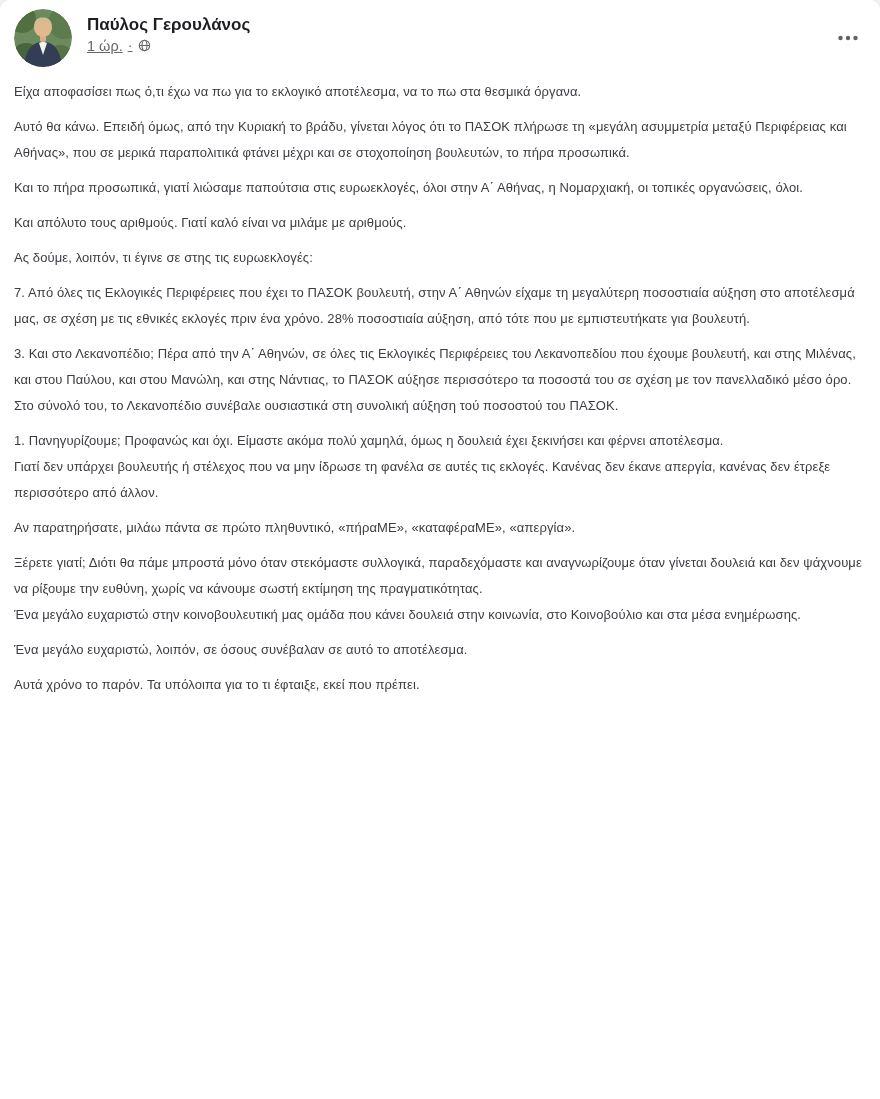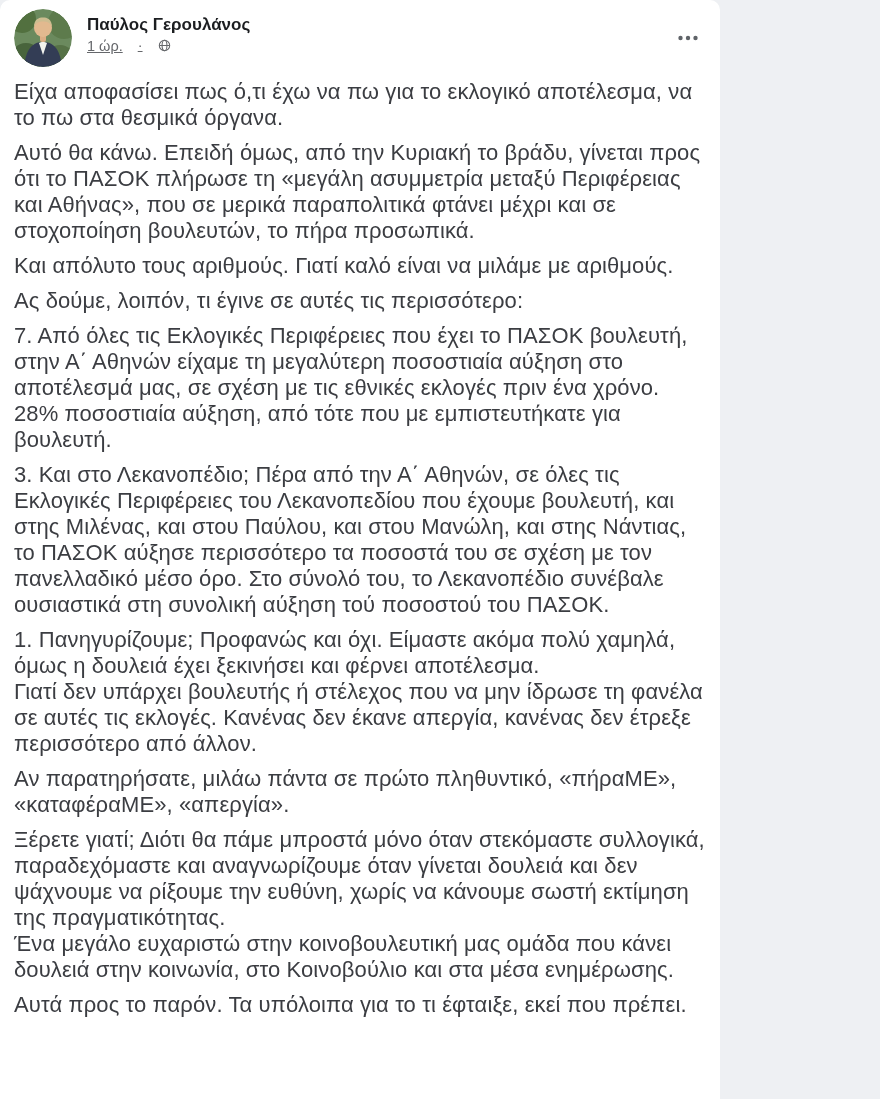--- a/index.html
+++ b/index.html
@@ -4,21 +4,21 @@
 <style>
   html, body { margin: 0; padding: 0; }
   body {
     width: 880px;
     height: 1099px;
     background: #eef0f3;
     overflow: hidden;
     font-family: "Liberation Sans", "DejaVu Sans", sans-serif;
   }
   .post-card {
-    width: 720px;
+    width: 880px;
     min-height: 1099px;
     background: #ffffff;
     border-radius: 10px 10px 0 0;
     box-sizing: border-box;
   }
   .post-header {
     display: flex;
     align-items: flex-start;
     padding: 9px 14px 2px 14px;
   }
@@ -42,21 +42,21 @@
     font-size: 17px;
     font-weight: 700;
     color: #1c1e21;
     line-height: 1.15;
     text-decoration: none;
     cursor: pointer;
   }
   .sub-row {
     display: flex;
     align-items: center;
-    gap: 15px;
+    gap: 5px;
     margin-top: 4px;
     color: #65676b;
     font-size: 14.5px;
     line-height: 1;
     text-decoration: underline;
   }
   .sub-row .timestamp { cursor: pointer; }
   .sub-row .sep { position: relative; top: -1px; }
   .globe { display: inline-flex; align-items: center; }
   .menu-btn {
@@ -67,21 +67,21 @@
     padding: 6px;
     cursor: pointer;
     border-radius: 50%;
     line-height: 0;
   }
   .post-body {
     padding: 10px 14px 6px 14px;
   }
   .para {
     margin: 0 0 9px 0;
-    font-size: 22px;
+    font-size: 13px;
     line-height: 26px;
     color: #3b3d42;
     white-space: pre-line;
     letter-spacing: 0.1px;
   }
   .para:last-child { margin-bottom: 0; }
 </style>
 </head>
 <body>
 
@@ -137,39 +137,41 @@
             <circle cx="19.5" cy="7" r="2.2"></circle>
           </svg>
         </span>
       </button>
     </header>
 
     <div class="post-body">
 
         <p class="para">Είχα αποφασίσει πως ό,τι έχω να πω για το εκλογικό αποτέλεσμα, να το πω στα θεσμικά όργανα.</p>
 
-        <p class="para">Αυτό θα κάνω. Επειδή όμως, από την Κυριακή το βράδυ, γίνεται προς ότι το ΠΑΣΟΚ πλήρωσε τη «μεγάλη ασυμμετρία μεταξύ Περιφέρειας και Αθήνας», που σε μερικά παραπολιτικά φτάνει μέχρι και σε στοχοποίηση βουλευτών, το πήρα προσωπικά.</p>
+        <p class="para">Αυτό θα κάνω. Επειδή όμως, από την Κυριακή το βράδυ, γίνεται λόγος ότι το ΠΑΣΟΚ πλήρωσε τη «μεγάλη ασυμμετρία μεταξύ Περιφέρειας και Αθήνας», που σε μερικά παραπολιτικά φτάνει μέχρι και σε στοχοποίηση βουλευτών, το πήρα προσωπικά.</p>
 
+        <p class="para">Και το πήρα προσωπικά, γιατί λιώσαμε παπούτσια στις ευρωεκλογές, όλοι στην Α΄ Αθήνας, η Νομαρχιακή, οι τοπικές οργανώσεις, όλοι.</p>
 
         <p class="para">Και απόλυτο τους αριθμούς. Γιατί καλό είναι να μιλάμε με αριθμούς.</p>
 
-        <p class="para">Ας δούμε, λοιπόν, τι έγινε σε αυτές τις περισσότερο:</p>
+        <p class="para">Ας δούμε, λοιπόν, τι έγινε σε στης τις ευρωεκλογές:</p>
 
         <p class="para">7. Από όλες τις Εκλογικές Περιφέρειες που έχει το ΠΑΣΟΚ βουλευτή, στην Α΄ Αθηνών είχαμε τη μεγαλύτερη ποσοστιαία αύξηση στο αποτέλεσμά μας, σε σχέση με τις εθνικές εκλογές πριν ένα χρόνο. 28% ποσοστιαία αύξηση, από τότε που με εμπιστευτήκατε για βουλευτή.</p>
 
 
         <p class="para">3. Και στο Λεκανοπέδιο; Πέρα από την Α΄ Αθηνών, σε όλες τις Εκλογικές Περιφέρειες του Λεκανοπεδίου που έχουμε βουλευτή, και στης Μιλένας, και στου Παύλου, και στου Μανώλη, και στης Νάντιας, το ΠΑΣΟΚ αύξησε περισσότερο τα ποσοστά του σε σχέση με τον πανελλαδικό μέσο όρο. Στο σύνολό του, το Λεκανοπέδιο συνέβαλε ουσιαστικά στη συνολική αύξηση τού ποσοστού του ΠΑΣΟΚ.</p>
 
         <p class="para">1. Πανηγυρίζουμε; Προφανώς και όχι. Είμαστε ακόμα πολύ χαμηλά, όμως η δουλειά έχει ξεκινήσει και φέρνει αποτέλεσμα.
 Γιατί δεν υπάρχει βουλευτής ή στέλεχος που να μην ίδρωσε τη φανέλα σε αυτές τις εκλογές. Κανένας δεν έκανε απεργία, κανένας δεν έτρεξε περισσότερο από άλλον.</p>
 
         <p class="para">Αν παρατηρήσατε, μιλάω πάντα σε πρώτο πληθυντικό, «πήραΜΕ», «καταφέραΜΕ», «απεργία».</p>
 
         <p class="para">Ξέρετε γιατί; Διότι θα πάμε μπροστά μόνο όταν στεκόμαστε συλλογικά, παραδεχόμαστε και αναγνωρίζουμε όταν γίνεται δουλειά και δεν ψάχνουμε να ρίξουμε την ευθύνη, χωρίς να κάνουμε σωστή εκτίμηση της πραγματικότητας.
 Ένα μεγάλο ευχαριστώ στην κοινοβουλευτική μας ομάδα που κάνει δουλειά στην κοινωνία, στο Κοινοβούλιο και στα μέσα ενημέρωσης.</p>
 
+        <p class="para">Ένα μεγάλο ευχαριστώ, λοιπόν, σε όσους συνέβαλαν σε αυτό το αποτέλεσμα.</p>
 
 
-        <p class="para">Αυτά προς το παρόν. Τα υπόλοιπα για το τι έφταιξε, εκεί που πρέπει.</p>
+        <p class="para">Αυτά χρόνο το παρόν. Τα υπόλοιπα για το τι έφταιξε, εκεί που πρέπει.</p>
       </div>
 
   </article>
 </div>
 
 </body></html>

